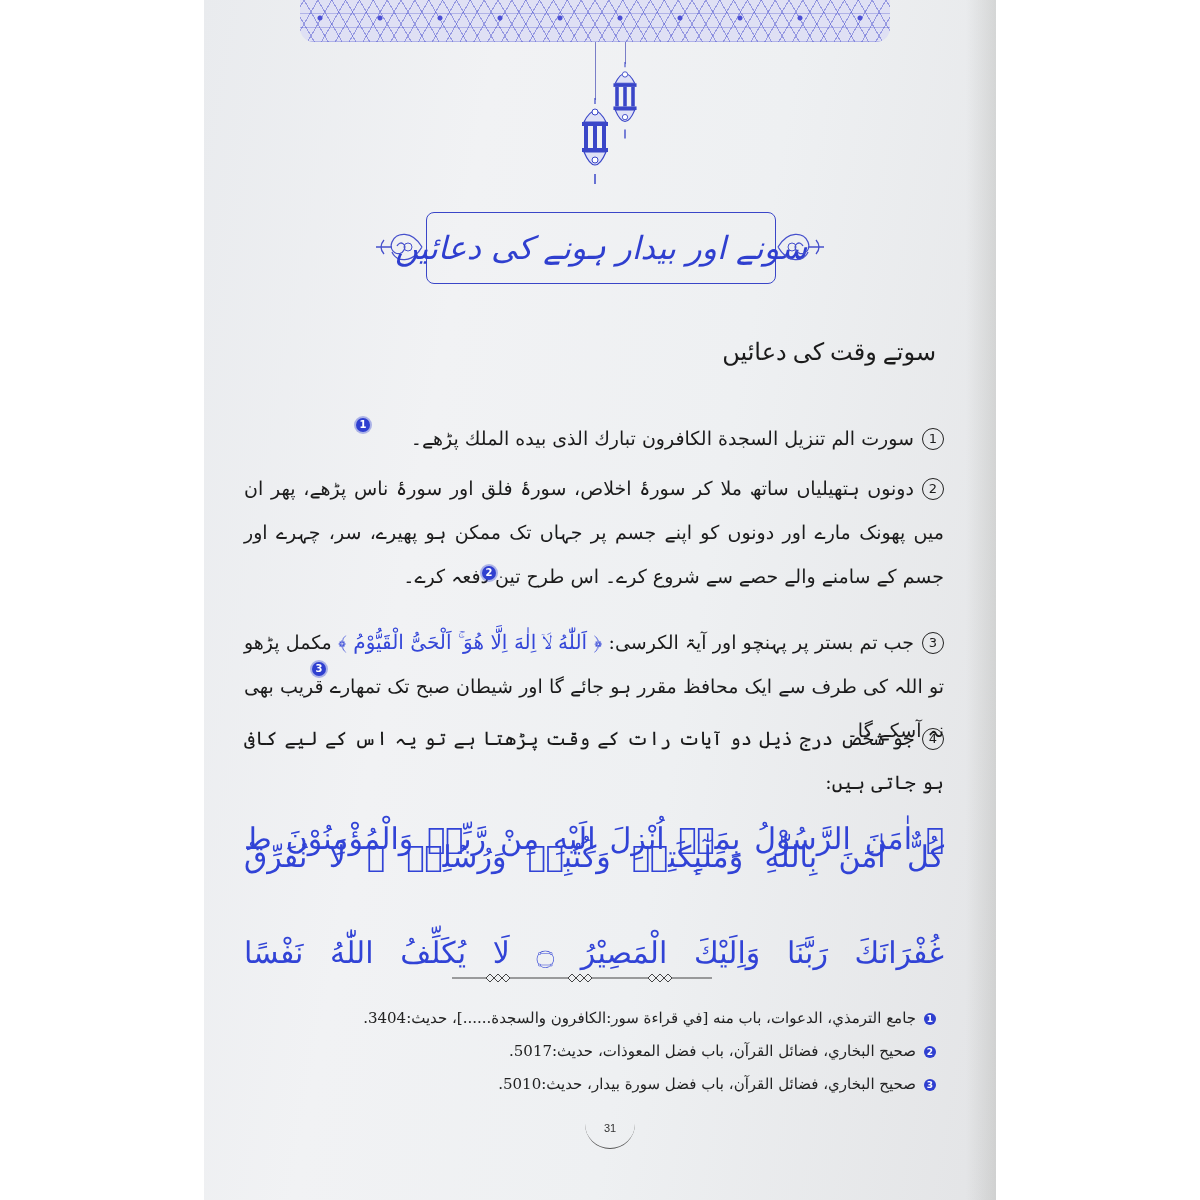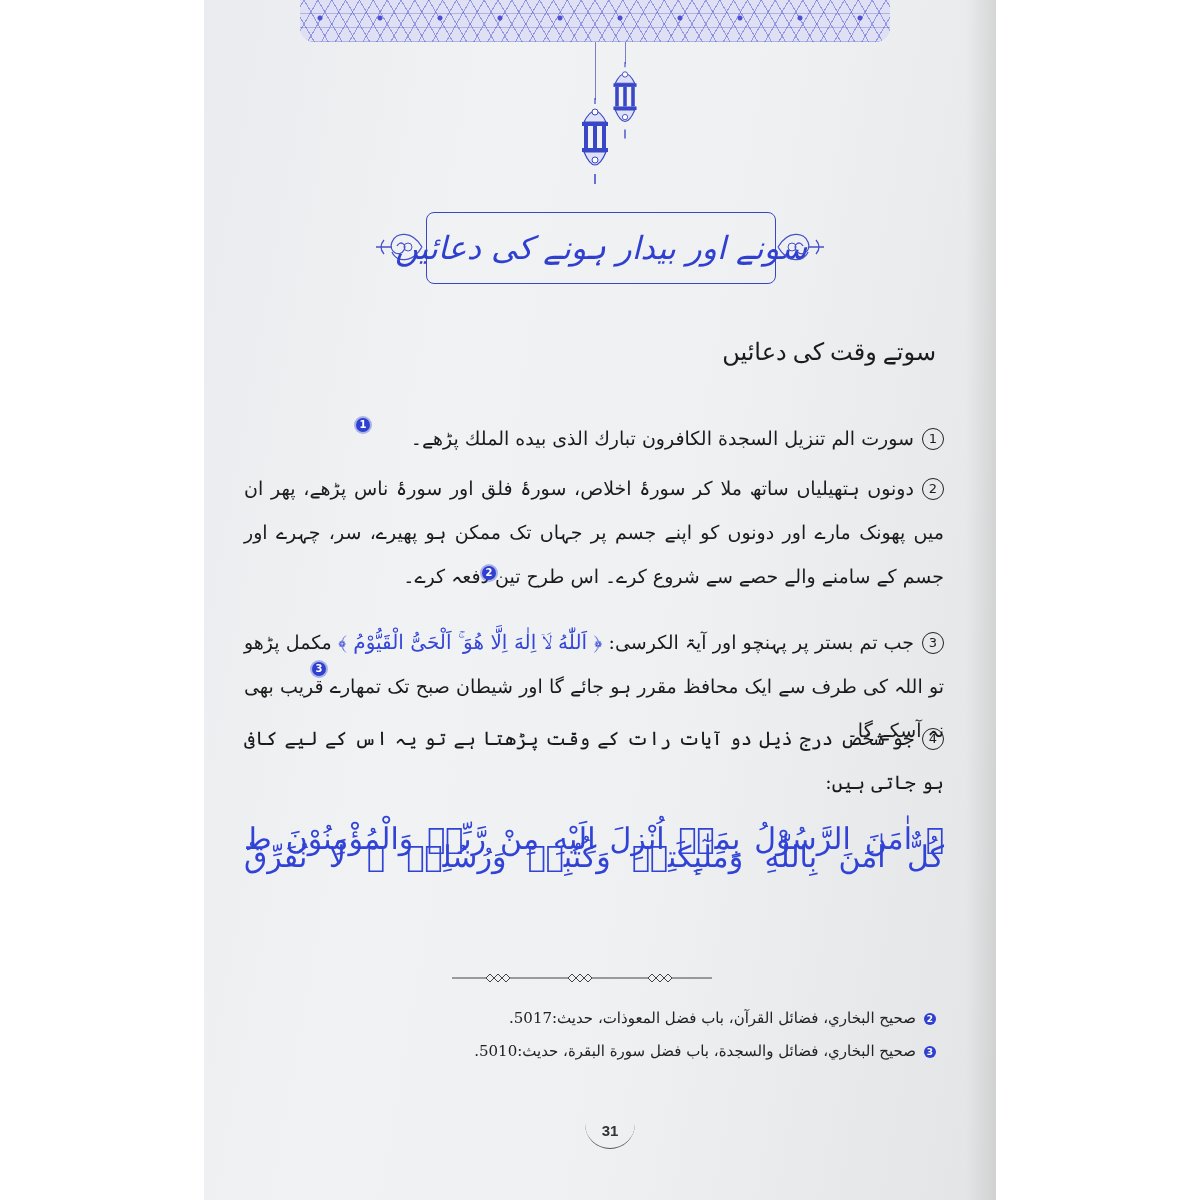--- a/index.html
+++ b/index.html
@@ -72,21 +72,21 @@
     font-family: "DejaVu Serif", serif; font-size: 15px; color: #222;
   }
   .footnote { height: 33px; line-height: 33px; white-space: nowrap; }
   .fn-dot {
     display: inline-block; width: 12px; height: 12px; border-radius: 50%; background: #2f3fd0;
     color: #fff; font-family: "DejaVu Sans", sans-serif; font-size: 9px; line-height: 12px;
     text-align: center; margin-left: 8px; vertical-align: 1px; font-weight: bold;
   }
   .page-number {
     position: absolute; left: 381px; top: 1122px; width: 50px; height: 30px; text-align: center;
-    font-family: "Liberation Sans", sans-serif; font-size: 15px; color: #333; font-weight: bold;
+    font-family: "Liberation Sans", sans-serif; font-size: 11px; color: #333;
   }
   .page-number-arc {
     position: absolute; left: 381px; top: 1120px; width: 50px; height: 28px;
     border-bottom: 1.5px solid #555; border-radius: 0 0 30px 30px;
   }
 </style>
 </head>
 <body>
 
 <div class="page">
@@ -154,42 +154,46 @@
     <span>مکمل پڑھو تو اللہ کی طرف سے ایک محافظ مقرر ہو جائے گا اور شیطان صبح تک تمھارے قریب بھی نہ آسکے گا۔</span>
   </div>
   <div class="fn-marker" style="left:108px; top:662px;">3</div>
 
   <div class="para" style="top:716px;">
     <span class="num">4</span><span>جو شخص درج ذیل دو آیات رات کے وقت پڑھتا ہے تو یہ اس کے لیے کافی ہو جاتی ہیں:</span>
   </div>
 
   <div class="verse" style="top:810px;margin-left:24px;">﴿ اٰمَنَ الرَّسُوْلُ بِمَاۤ اُنْزِلَ اِلَیْهِ مِنْ رَّبِّهٖ وَالْمُؤْمِنُوْنَ ط</div>
   <div class="verse" style="top:828px;">كُلٌّ اٰمَنَ بِاللّٰهِ وَمَلٰٓىِٕكَتِهٖ وَكُتُبِهٖ وَرُسُلِهٖ ۚ لَا نُفَرِّقُ</div>
+  <div class="verse" style="top:924px;">غُفْرَانَكَ رَبَّنَا وَاِلَیْكَ الْمَصِیْرُ ۝ لَا یُكَلِّفُ اللّٰهُ نَفْسًا</div>
 
   <svg class="divider" viewBox="0 0 260 12">
     <line x1="0" y1="6" x2="260" y2="6" stroke="#444" stroke-width="1"></line>
     <g fill="#eef0f2" stroke="#444" stroke-width="1">
       <path d="M34 6 l4 -4 l4 4 l-4 4 z"></path>
         <path d="M42 6 l4 -4 l4 4 l-4 4 z"></path>
         <path d="M50 6 l4 -4 l4 4 l-4 4 z"></path>
       <path d="M116 6 l4 -4 l4 4 l-4 4 z"></path>
         <path d="M124 6 l4 -4 l4 4 l-4 4 z"></path>
         <path d="M132 6 l4 -4 l4 4 l-4 4 z"></path>
       <path d="M196 6 l4 -4 l4 4 l-4 4 z"></path>
         <path d="M204 6 l4 -4 l4 4 l-4 4 z"></path>
         <path d="M212 6 l4 -4 l4 4 l-4 4 z"></path>
     </g>
   </svg>
 
   <div class="footnotes">
     <div class="footnote">
+      <span class="fn-dot">1</span><span>جامع الترمذي، الدعوات، باب منه [في قراءة سور:الكافرون والسجدة......]، حديث:3404.</span>
+    </div>
+    <div class="footnote">
       <span class="fn-dot">2</span><span>صحيح البخاري، فضائل القرآن، باب فضل المعوذات، حديث:5017.</span>
     </div>
     <div class="footnote">
-      <span class="fn-dot">3</span><span>صحيح البخاري، فضائل والسجدة، باب فضل سورة البقرة، حديث:5010.</span>
+      <span class="fn-dot">3</span><span>صحيح البخاري، فضائل القرآن، باب فضل سورة بیدار، حديث:5010.</span>
     </div>
   </div>
 
   <div class="page-number-arc"></div>
   <div class="page-number">31</div>
 
   <div class="page-shade"></div>
 </div>
 
 </body></html>

